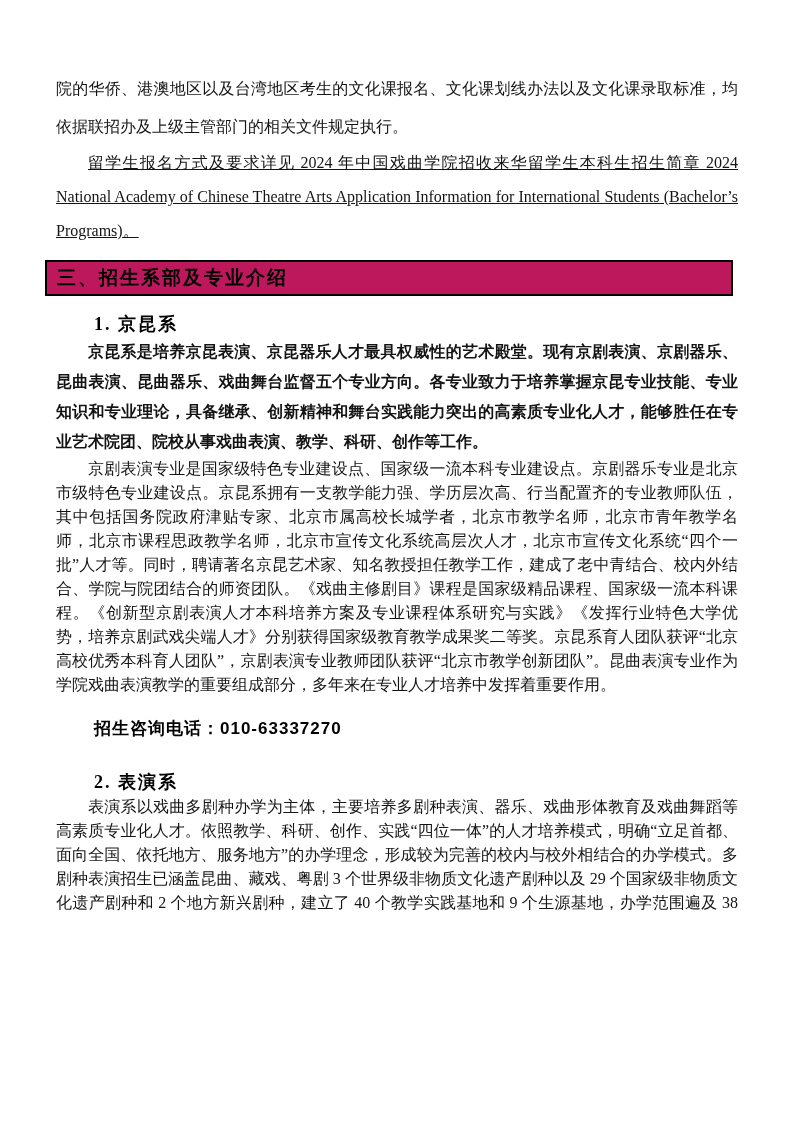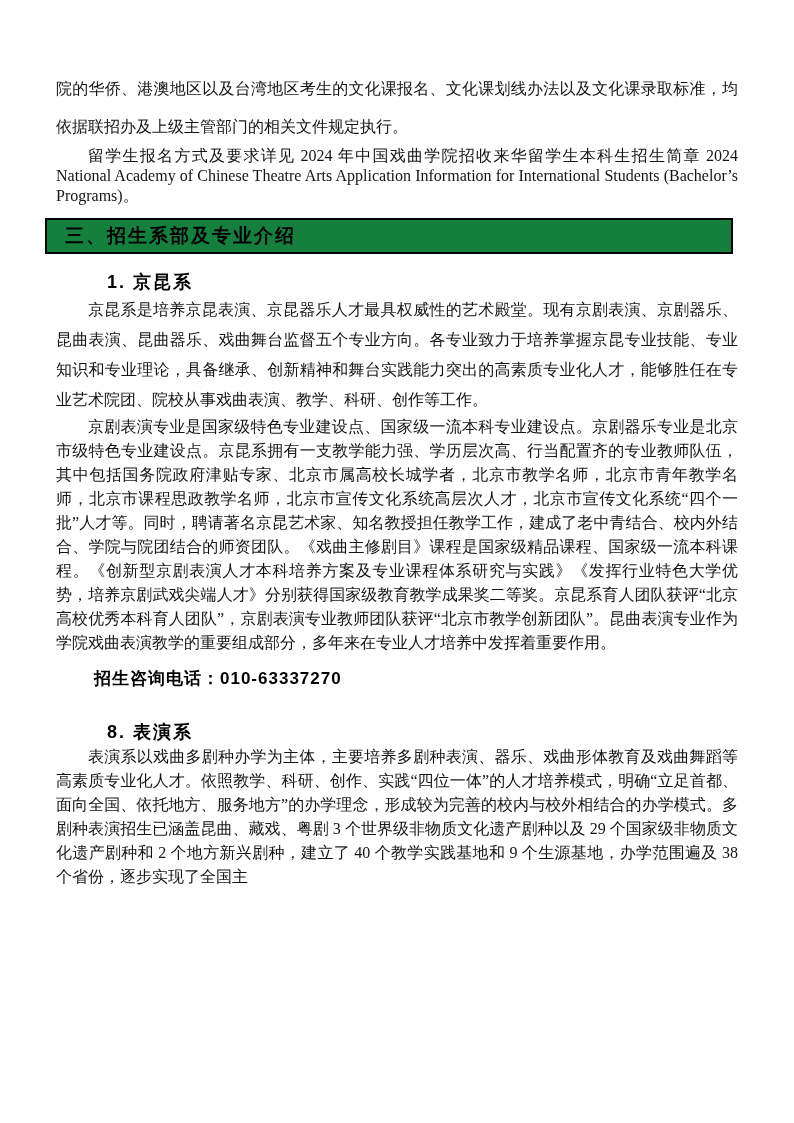--- a/index.html
+++ b/index.html
@@ -25,59 +25,59 @@
     padding-top: 70px;
   }
   p.para {
     margin: 0;
     text-align: justify;
     font-size: 16px;
     color: #141414;
   }
   .indent { text-indent: 2em; }
   .lh38 { line-height: 38px; font-size: 16.5px; }
-  .lh34 { line-height: 20px; font-size: 16.5px; }
-  .lh30 { line-height: 30px; }
+  .lh34 { line-height: 34px; font-size: 16.5px; text-decoration: underline; }
+  .lh30 { line-height: 30px; font-weight: bold; }
   .lh28 { line-height: 24px; }
   .mt6  { margin-top: 6px; }
   .mt4  { margin-top: 4px; }
   .mt11 { margin-top: 11px; }
   .mt14 { margin-top: 14px; }
 
   .banner {
     margin-top: 12px;
     margin-left: -11px;
     width: 688px;
     box-sizing: border-box;
     height: 36px;
-    background: #15803d;
+    background: #be185d;
     border: 2px solid #000000;
     display: flex;
     align-items: center;
-    padding-left: 18px;
+    padding-left: 10px;
   }
   .banner span {
     font-family: "Liberation Sans", "DejaVu Sans", sans-serif;
     font-weight: bold;
     font-size: 19px;
     letter-spacing: 2px;
     color: #000000;
   }
   .sec-heading {
-    margin: 15px 0 0 51px;
-    font-family: Liberation Sans, sans-serif;
+    margin: 15px 0 0 38px;
+    font-family: Liberation Serif, serif;
     font-weight: bold;
     font-size: 18px;
     line-height: 26px;
     letter-spacing: 2px;
     color: #000000;
   }
   .sec-heading.second { margin-top: 28px; }
   .phone-line {
-    margin: 12px 0 0 38px;
+    margin: 20px 0 0 38px;
     font-family: "Liberation Sans", "DejaVu Sans", sans-serif;
     font-weight: bold;
     font-size: 17px;
     line-height: 24px;
     letter-spacing: 1px;
     color: #000000;
   }
   .page-number {
     position: absolute;
     top: 1038px;
@@ -112,21 +112,21 @@
 
     <div class="sec-heading">1. 京昆系</div>
 
     <p class="para lh30 indent mt11">京昆系是培养京昆表演、京昆器乐人才最具权威性的艺术殿堂。现有京剧表演、京剧器乐、昆曲表演、昆曲器乐、戏曲舞台监督五个专业方向。各专业致力于培养掌握京昆专业技能、专业知识和专业理论，具备继承、创新精神和舞台实践能力突出的高素质专业化人才，能够胜任在专业艺术院团、院校从事戏曲表演、教学、科研、创作等工作。</p>
 
     <p class="para lh28 indent mt6">京剧表演专业是国家级特色专业建设点、国家级一流本科专业建设点。京剧器乐专业是北京市级特色专业建设点。京昆系拥有一支教学能力强、学历层次高、行当配置齐的专业教师队伍，其中包括国务院政府津贴专家、北京市属高校长城学者，北京市教学名师，北京市青年教学名师，北京市课程思政教学名师，北京市宣传文化系统高层次人才，北京市宣传文化系统“四个一批”人才等。同时，聘请著名京昆艺术家、知名教授担任教学工作，建成了老中青结合、校内外结合、学院与院团结合的师资团队。《戏曲主修剧目》课程是国家级精品课程、国家级一流本科课程。《创新型京剧表演人才本科培养方案及专业课程体系研究与实践》《发挥行业特色大学优势，培养京剧武戏尖端人才》分别获得国家级教育教学成果奖二等奖。京昆系育人团队获评“北京高校优秀本科育人团队”，京剧表演专业教师团队获评“北京市教学创新团队”。昆曲表演专业作为学院戏曲表演教学的重要组成部分，多年来在专业人才培养中发挥着重要作用。</p>
 
 
     <div class="phone-line">招生咨询电话：010-63337270</div>
 
-    <div class="sec-heading second">8. 表演系</div>
+    <div class="sec-heading second">2. 表演系</div>
 
     <p class="para lh28 indent mt14">表演系以戏曲多剧种办学为主体，主要培养多剧种表演、器乐、戏曲形体教育及戏曲舞蹈等高素质专业化人才。依照教学、科研、创作、实践“四位一体”的人才培养模式，明确“立足首都、面向全国、依托地方、服务地方”的办学理念，形成较为完善的校内与校外相结合的办学模式。多剧种表演招生已涵盖昆曲、藏戏、粤剧 3 个世界级非物质文化遗产剧种以及 29 个国家级非物质文化遗产剧种和 2 个地方新兴剧种，建立了 40 个教学实践基地和 9 个生源基地，办学范围遍及 38 个省份，逐步实现了全国主</p>
 
   </div>
 
   <div class="page-number">3</div>
 
   <div class="edge-mark"></div>
 </div>
 

